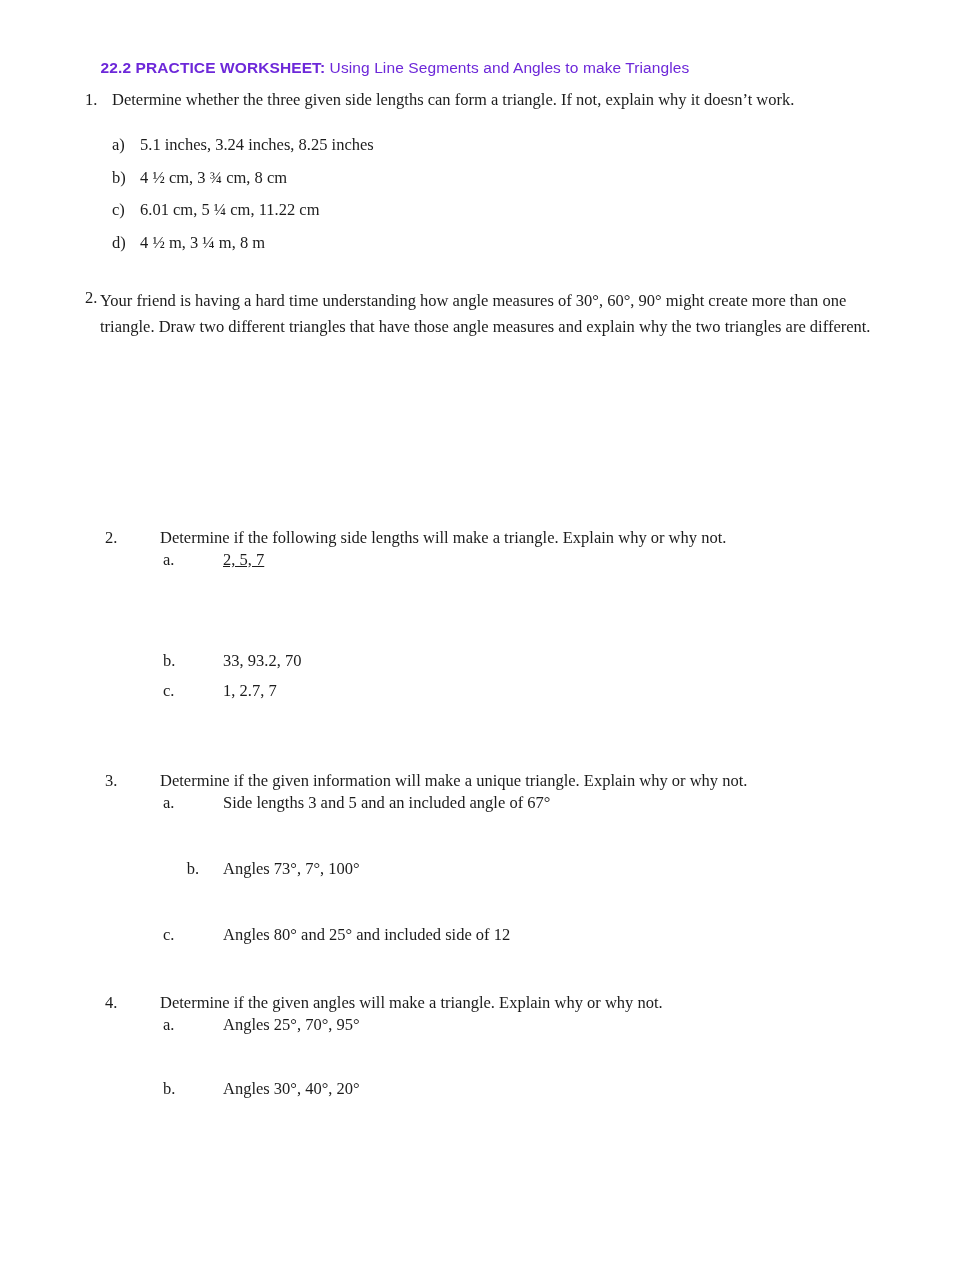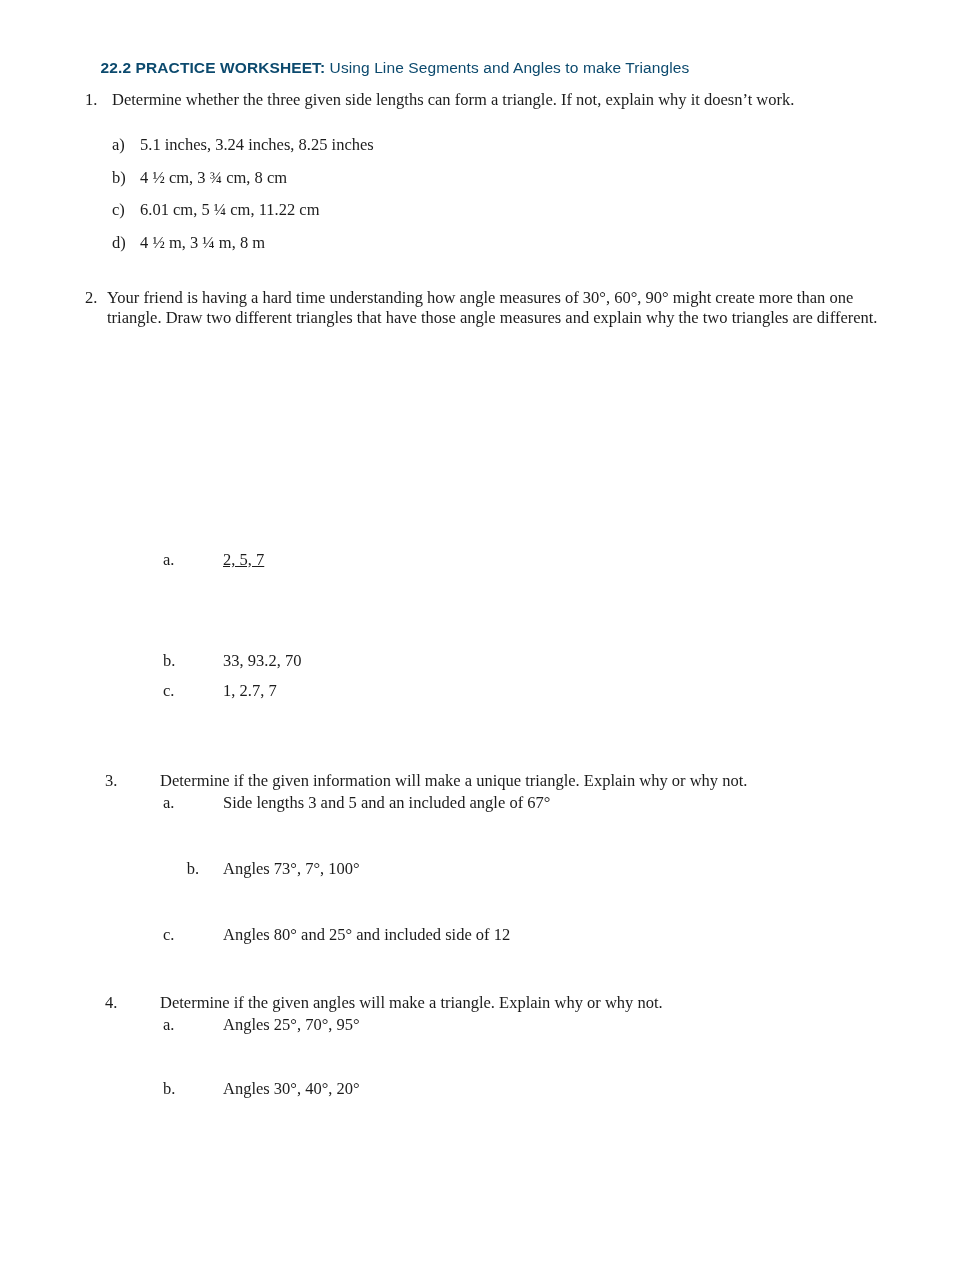--- a/index.html
+++ b/index.html
@@ -15,21 +15,21 @@
 
   
   .title {
     position: absolute;
     top: 59px;
     left: 0;
     width: 790px;
     text-align: center;
     font-family: "Liberation Sans", sans-serif;
     font-size: 15.5px;
-    color: #0c4a6e;
+    color: #6d28d9;
     letter-spacing: 0.1px;
   }
   .title .tb { font-weight: 700; }
   .title .tr { font-weight: 400; }
 
   
   .row { position: absolute; font-size: 16.5px; white-space: nowrap; }
   .num { display: inline-block; }
 
   
@@ -40,23 +40,23 @@
   .q1-item .lbl { display: inline-block; width: 28px; }
   .q1-i0 { top: 135px; }
   .q1-i1 { top: 168px; }
   .q1-i2 { top: 200px; }
   .q1-i3 { top: 233px; }
 
   
   .q2 { position: absolute; top: 288px; left: 85px; font-size: 16.5px; }
   .q2 .num { position: absolute; left: 0; top: 0; }
   .q2 .para {
-    margin-left: 22px;
+    margin-left: 15px;
     width: 792px;
-    line-height: 20px;
+    line-height: 26px;
     white-space: normal;
   }
 
   
   .sec-head { left: 105px; }
   .sec-head .num { width: 55px; }
   .sec-item { left: 163px; }
   .sec-item .lbl { display: inline-block; width: 60px; }
 
   .s2h  { top: 528px; }
@@ -97,20 +97,23 @@
   </div>
   <div class="row q1-item q1-i3">
     <span class="lbl">d)</span><span>4 ½ m, 3 ¼ m, 8 m</span>
   </div>
 
   <div class="q2">
     <span class="num">2.</span>
     <div class="para">Your friend is having a hard time understanding how angle measures of 30°, 60°, 90° might create more than one triangle. Draw two different triangles that have those angle measures and explain why the two triangles are different.</div>
   </div>
 
+  <div class="row sec-head s2h">
+    <span class="num">2.</span><span>Determine if the following side lengths will make a triangle. Explain why or why not.</span>
+  </div>
   <div class="row sec-item s2i0">
     <span class="lbl">a.</span><span>2, 5, 7</span>
   </div>
   <div class="row sec-item s2i1">
     <span class="lbl">b.</span><span>33, 93.2, 70</span>
   </div>
   <div class="row sec-item s2i2">
     <span class="lbl">c.</span><span>1, 2.7, 7</span>
   </div>
 

